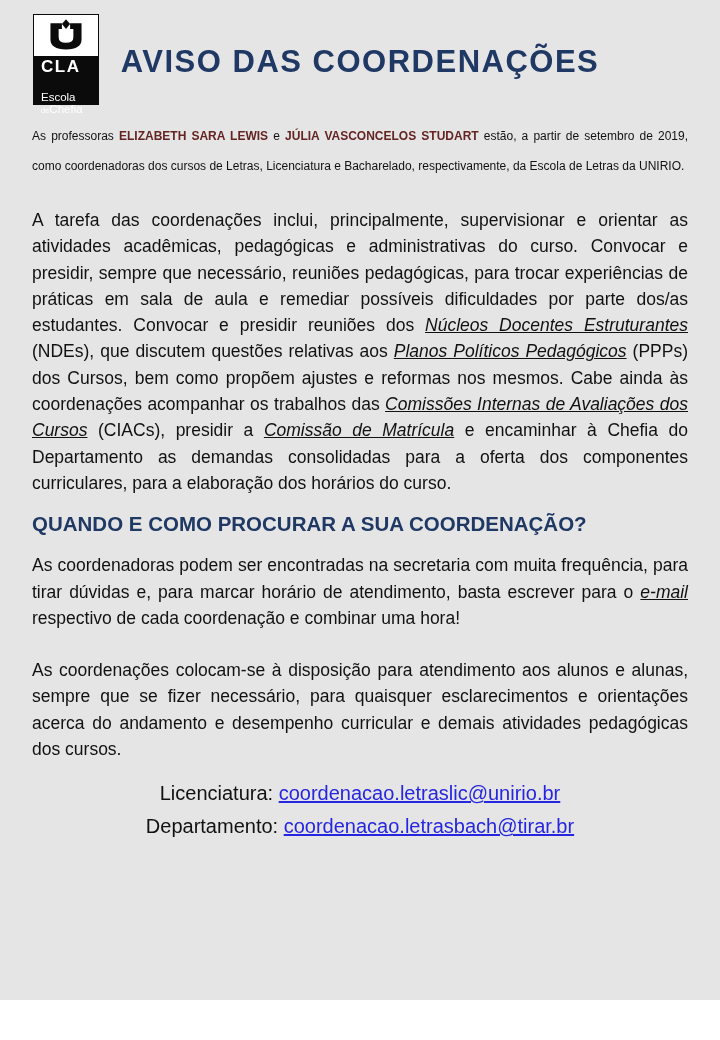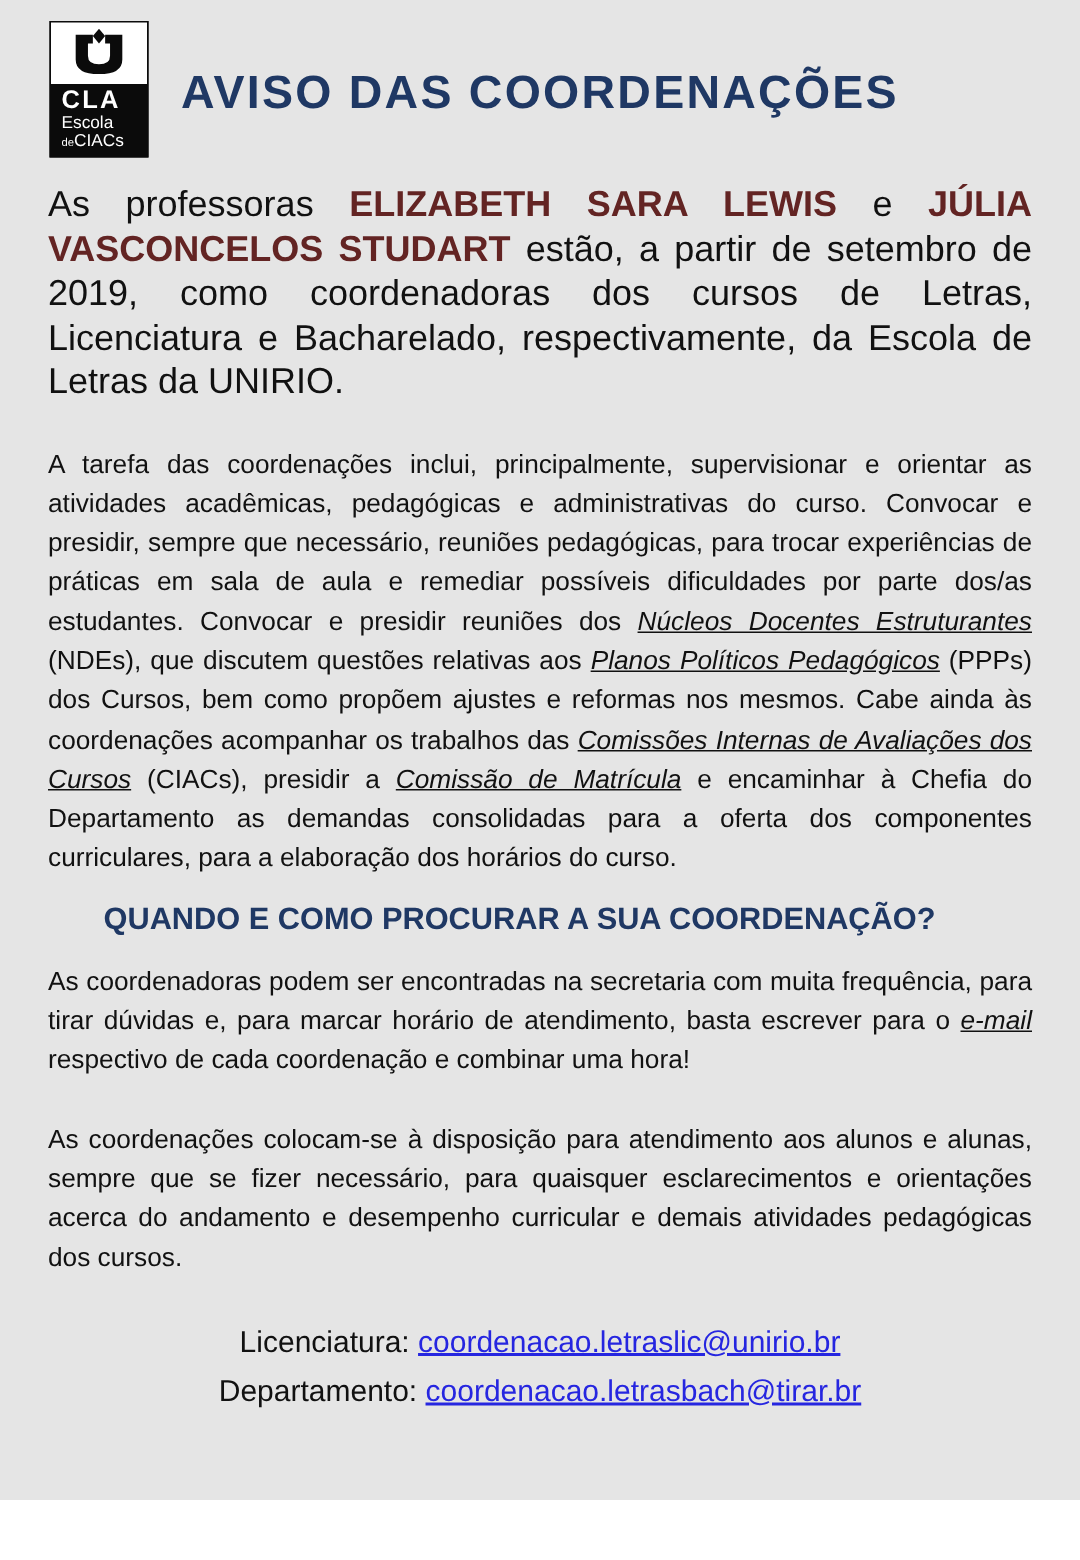--- a/index.html
+++ b/index.html
@@ -21,75 +21,75 @@
     box-sizing: border-box;
   }
   .logo-top {
     background: #ffffff;
     height: 41px;
     display: flex; align-items: center; justify-content: center;
   }
   .logo-top svg { width: 36px; height: 33px; display: block; }
   .logo-text { color: #ffffff; padding: 2px 0 0 7px; line-height: 1.05; }
   .logo-cla { font-size: 17px; font-weight: bold; letter-spacing: 1.5px; }
-  .logo-escola { font-size: 11.5px; margin-top: 0; }
+  .logo-escola { font-size: 11.5px; margin-top: 15px; }
   .logo-letras { font-size: 11.5px; }
   .logo-de { font-size: 7.5px; }
 
   
   h1.title {
     margin: 46px 0 0 0;
     text-align: center;
     font-size: 31px;
     font-weight: bold;
     letter-spacing: 1.5px;
     color: #1F3864;
     line-height: 31px;
   }
 
   
   main { padding: 0 32px; }
   .para { text-align: justify; margin: 0; }
-  .p-intro { margin-top: 45px; font-size: 24px; line-height: 29.5px; }
+  .p-intro { margin-top: 45px; font-size: 12px; line-height: 29.5px; }
   .p-body  { font-size: 17.5px; line-height: 26.3px; }
   .p-tasks { margin-top: 26px; }
   .p-avail { margin-top: 26px; }
   .p-how   { margin-top: 16px; }
   h2.section {
     color: #1F3864;
     font-size: 20.5px;
     font-weight: bold;
     margin: 23px 0 0 0;
     line-height: 24px;
   }
-  h2.second { margin-top: 16px; margin-left: 37px; }
+  h2.second { margin-top: 16px; }
   .run-bm { font-weight: bold; color: #632423; }
   .run-i  { font-style: italic; text-decoration: underline; }
 
   
-  .contacts { margin-top: 28px; text-align: center; font-size: 20px; line-height: 33px; }
+  .contacts { margin-top: 15px; text-align: center; font-size: 20px; line-height: 33px; }
   .contact-label { color: #111111; }
   a.email-link { color: #2626E0; text-decoration: underline; cursor: pointer; }
 </style>
 </head>
 <body>
 
 <div class="page">
 
   <div class="logo">
     <div class="logo-top">
       <svg viewBox="0 0 44 40" aria-hidden="true">
         <path fill="#0b0b0b" d="M3,5 L17,5 L17,12 L13,12 L13,22 Q13,29 22,29 Q31,29 31,22 L31,12 L27,12 L27,5 L41,5 L41,25 Q41,37 22,37 Q3,37 3,25 Z"></path>
         <path fill="#0b0b0b" d="M22,0 L27,6 L22,12 L17,6 Z"></path>
       </svg>
     </div>
     <div class="logo-text">
       <div class="logo-cla">CLA</div>
       <div class="logo-escola">Escola</div>
-      <div class="logo-letras"><span class="logo-de">de</span><span>CIACs</span></div>
+      <div class="logo-letras"><span class="logo-de">de</span><span>Chefia</span></div>
     </div>
   </div>
 
   <h1 class="title">AVISO DAS COORDENAÇÕES</h1>
 
   <main>
 
     <p class="para p-intro"><span>As professoras </span><span class="run-bm">ELIZABETH SARA LEWIS</span><span> e </span><span class="run-bm">JÚLIA VASCONCELOS STUDART</span><span> estão, a partir de setembro de 2019, como coordenadoras dos cursos de Letras, Licenciatura e Bacharelado, respectivamente, da Escola de Letras da UNIRIO.</span></p>
 
 

